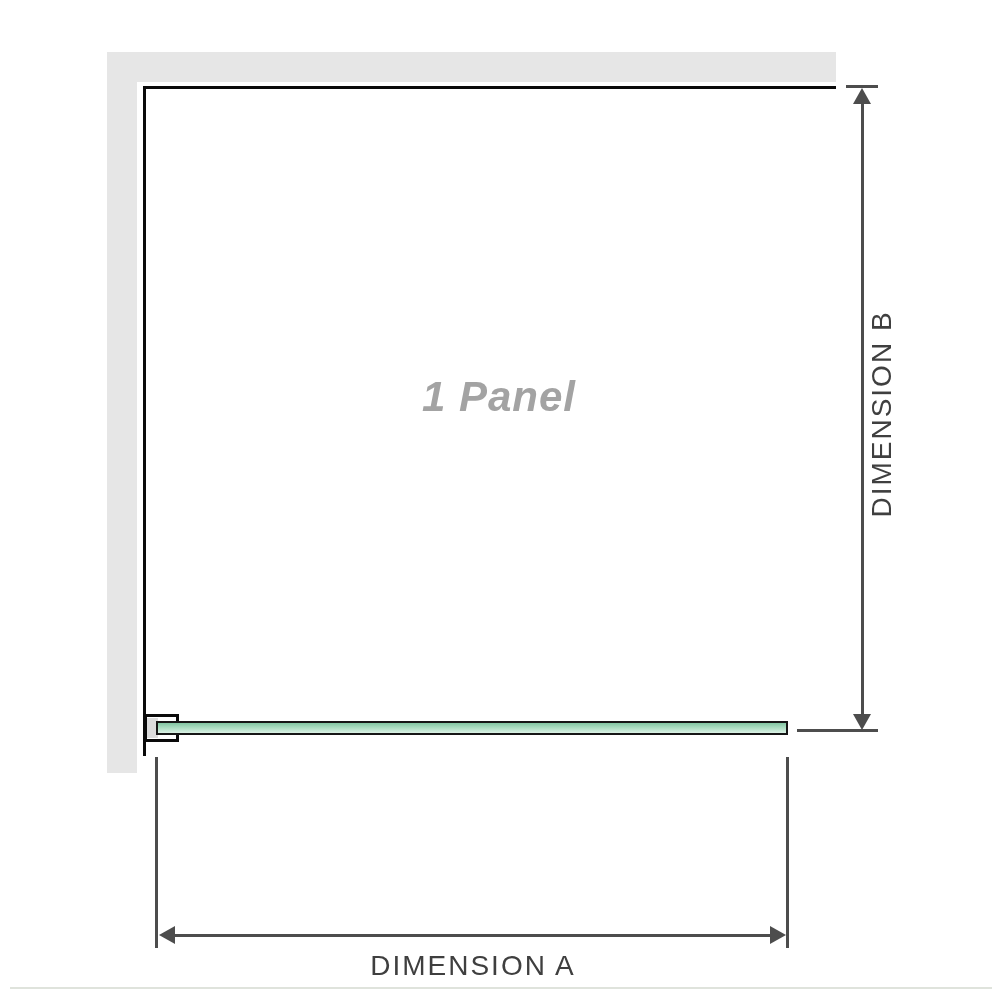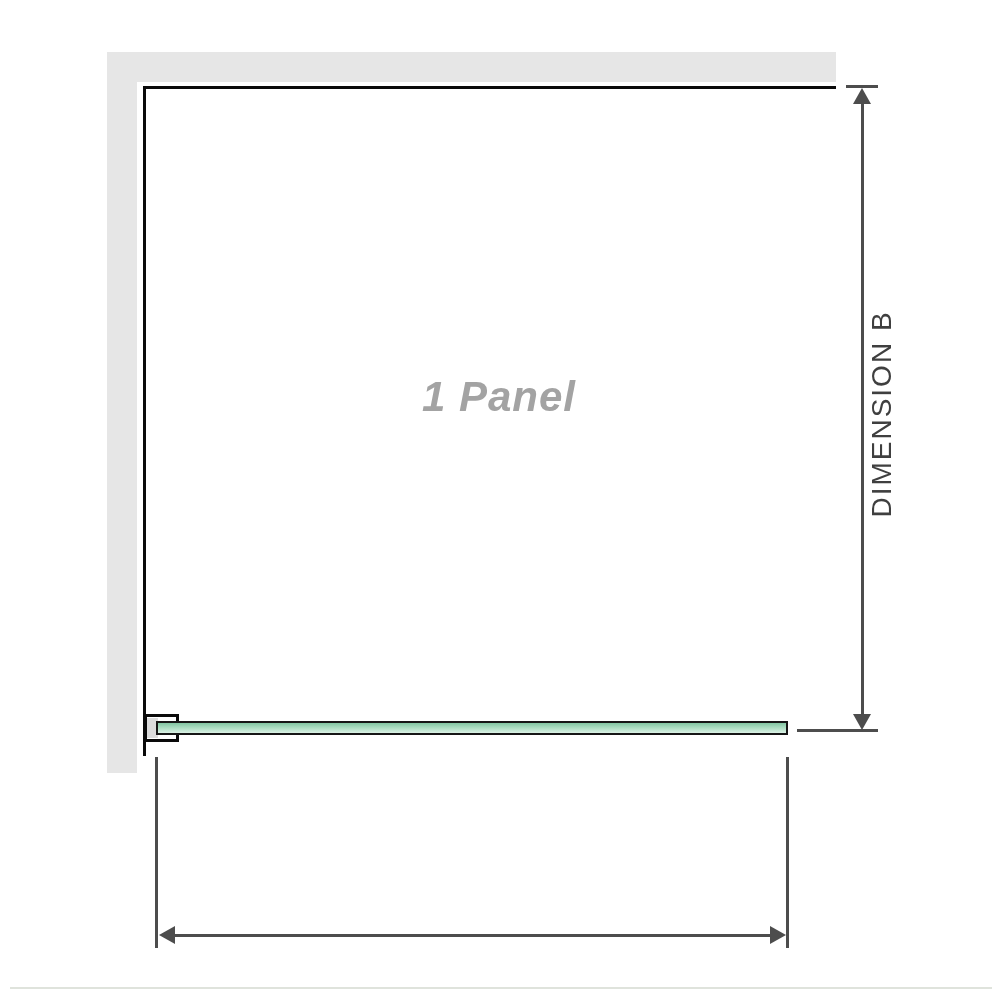--- a/index.html
+++ b/index.html
@@ -74,16 +74,17 @@
   <div class="abs dim" id="dim-b-line"></div>
   <div class="abs arr" id="dim-b-arrow-up"></div>
   <div class="abs arr" id="dim-b-arrow-down"></div>
   <div class="abs dim-label" id="dim-b-label">DIMENSION B</div>
 
   <div class="abs dim" id="dim-a-ext-left"></div>
   <div class="abs dim" id="dim-a-ext-right"></div>
   <div class="abs dim" id="dim-a-line"></div>
   <div class="abs arr" id="dim-a-arrow-left"></div>
   <div class="abs arr" id="dim-a-arrow-right"></div>
+  <div class="abs dim-label" id="dim-a-label">DIMENSION A</div>
 
   <div class="abs" id="footer-line"></div>
 
 </div>
 
 </body></html>

